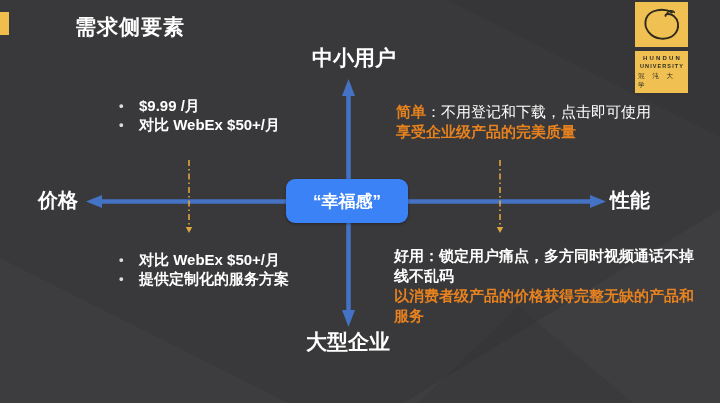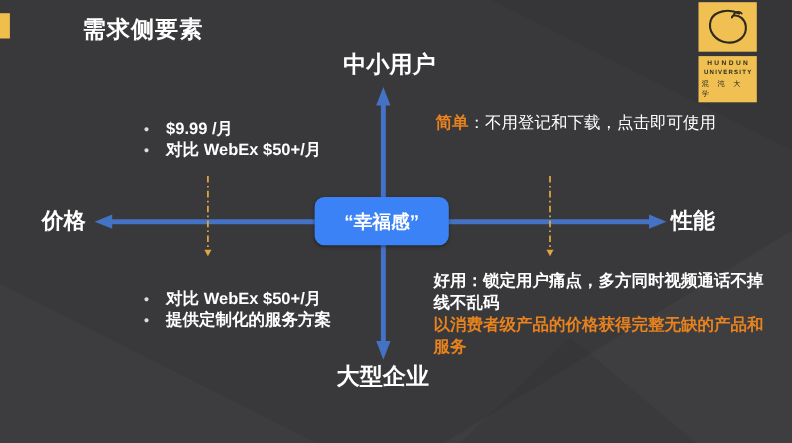--- a/index.html
+++ b/index.html
@@ -38,21 +38,21 @@
   .center-box{
     position:absolute;left:286px;top:179px;width:122px;height:44px;
     background:#3b82f6;border-radius:9px;
     display:flex;align-items:center;justify-content:center;
     font-size:17px;font-weight:700;box-shadow:0 1px 3px rgba(0,0,0,0.35);
   }
 
   .diagram-svg{position:absolute;left:0;top:0;}
 
   
-  ul.bullets{list-style:none;margin:12px;padding:0;position:absolute;
+  ul.bullets{list-style:none;margin:0;padding:0;position:absolute;
     font-size:15px;font-weight:600;line-height:19px;}
   ul.bullets li{padding-left:20px;position:relative;white-space:nowrap;}
   ul.bullets li::before{content:"•";position:absolute;left:0;top:0;font-size:13px;color:#ddd;}
   .bullets.tl{left:119px;top:96px;}
   .bullets.bl{left:119px;top:250px;}
 
   .note{position:absolute;font-size:15px;line-height:20px;}
   .note.tr{left:396px;top:102px;width:306px;}
   .note.br{left:394px;top:246px;width:314px;font-weight:700;}
   .kw-orange{color:#E8821E;font-weight:700;}
@@ -118,20 +118,21 @@
 
   <ul class="bullets bl">
     <li>对比 WebEx $50+/月</li>
     <li>提供定制化的服务方案</li>
   </ul>
 
   <div class="note tr">
     <div>
       <span class="kw-orange">简单</span><span class="txt-white">：不用登记和下载，点击即可使用</span>
     </div>
+    <div class="hl-orange">享受企业级产品的完美质量</div>
   </div>
 
   <div class="note br">
     <div class="txt-white">好用：锁定用户痛点，多方同时视频通话不掉线不乱码</div>
     <div class="hl-orange">以消费者级产品的价格获得完整无缺的产品和服务</div>
   </div>
 
 </div>
 
 </body></html>

